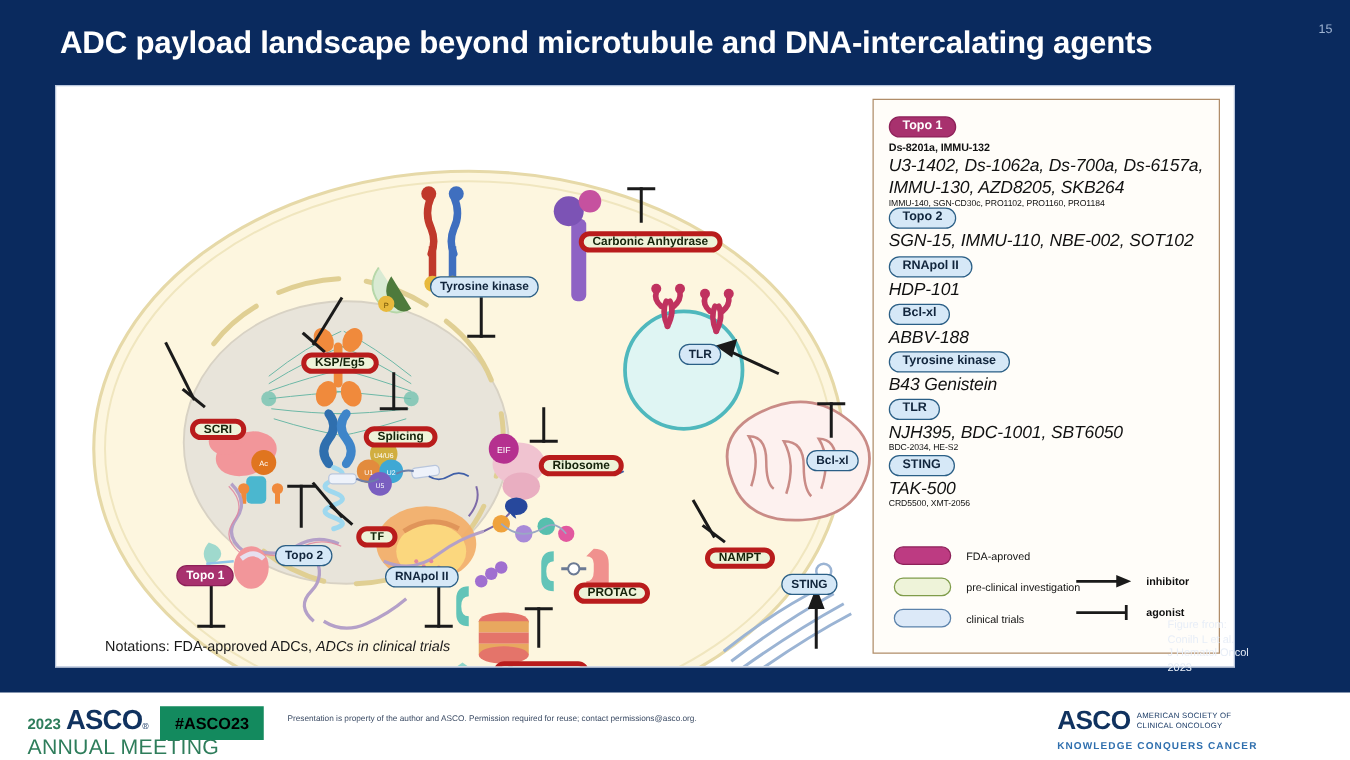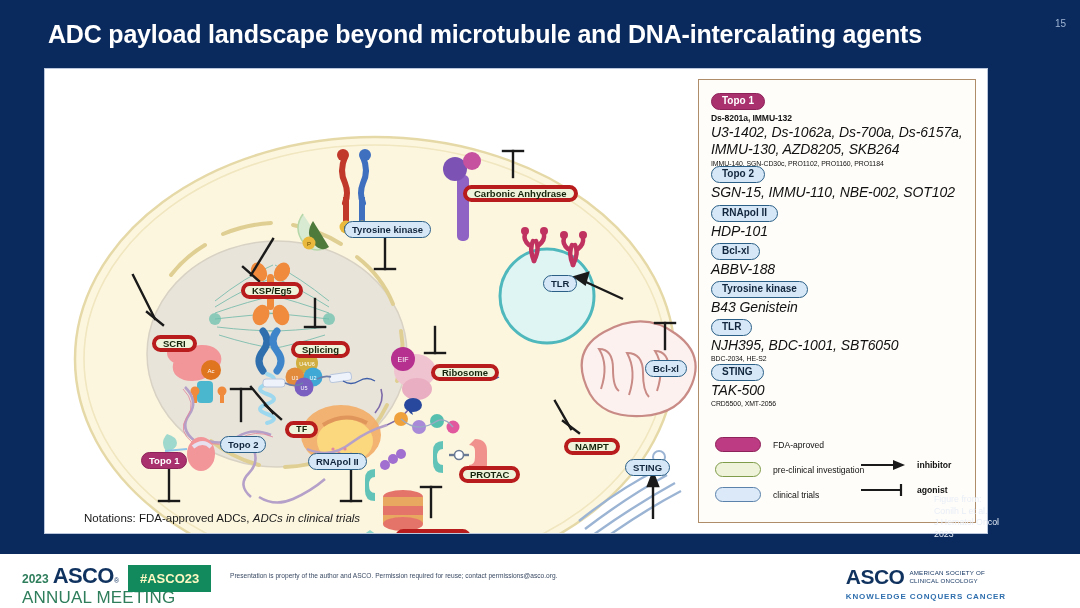--- a/index.html
+++ b/index.html
@@ -137,21 +137,21 @@
   }
   #asco-meeting { position: absolute; left: 22px; top: 9px; text-align: left; }
   #asco-year-row { display: flex; align-items: baseline; }
   #asco-year { font-size: 12px; color: #2e7d5b; font-weight: bold; }
   #asco-word { font-size: 22px; color: #10325f; font-weight: bold; letter-spacing: -0.6px; margin-left: 4px; }
   #asco-reg { font-size: 7px; color: #10325f; vertical-align: super; }
   #asco-annual { font-size: 17px; color: #2e7d5b; letter-spacing: 0.2px; margin-top: -1px; }
 
   #hashtag-box {
     position: absolute; left: 128px; top: 11px;
-    background: #138a5e; color: #fef9c3;
+    background: #138a5e; color: #000000;
     font-size: 13px; font-weight: bold;
     padding: 6px 12px;
   }
   #presented-block { position: absolute; left: 230px; top: 13px; }
   #presented-line { display: flex; align-items: baseline; }
   #presented-by { font-size: 8px; color: #10325f; font-weight: bold; letter-spacing: 0.3px; }
   #presenter { font-size: 12.5px; color: #10325f; margin-left: 6px; }
   #permission { font-size: 6.6px; color: #3a4a63; margin-top: 5px; }
 
   #asco-logo { position: absolute; right: 74px; top: 11px; text-align: center; }

